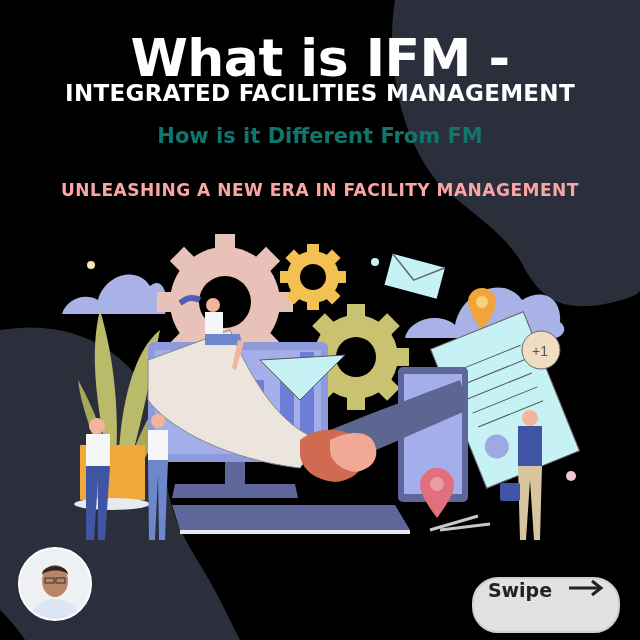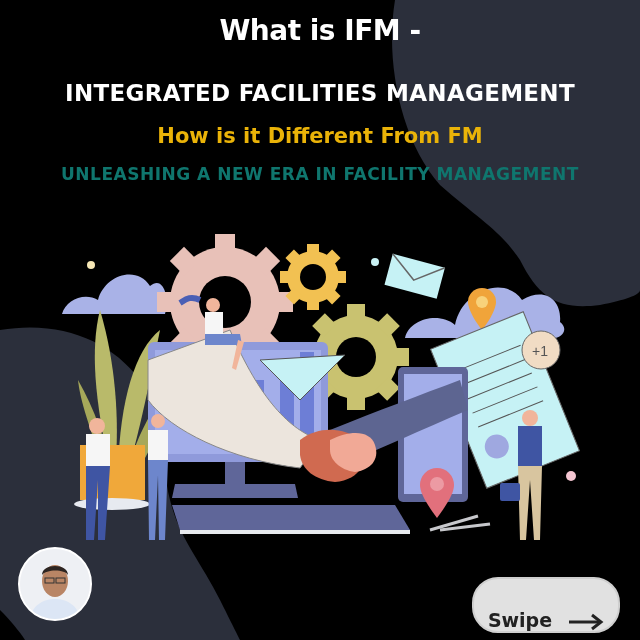--- a/index.html
+++ b/index.html
@@ -1,26 +1,26 @@
 <!DOCTYPE html>
 <html><head>
 <meta charset="utf-8">
 <style>
   html,body{margin:0;padding:0;}
   body{width:640px;height:640px;overflow:hidden;background:#000;font-family:"DejaVu Sans","Liberation Sans",sans-serif;}
   .canvas{position:relative;width:640px;height:640px;background:#000;overflow:hidden;}
   .blob{position:absolute;}
   .title{position:absolute;left:0;width:640px;text-align:center;color:#fff;font-weight:bold;margin:0;}
-  .t1{top:14px;font-size:28px;letter-spacing:-0.5px;}
+  .t1{top:28px;font-size:52px;letter-spacing:-0.5px;}
   .t2{top:80px;font-size:23px;letter-spacing:0.3px;}
-  .t3{top:124px;font-size:21px;color:#eab308;}
-  .t4{top:164px;font-size:17px;color:#0f766e;letter-spacing:0.5px;}
+  .t3{top:124px;font-size:21px;color:#0f766e;}
+  .t4{top:180px;font-size:17px;color:#fca5a5;letter-spacing:0.5px;}
   .illus{position:absolute;left:0;top:230px;width:640px;height:330px;}
   .avatar{position:absolute;left:18px;top:547px;width:70px;height:70px;border-radius:50%;background:#f4f5f8;border:2px solid #fff;overflow:hidden;}
-  .swipe{position:absolute;left:472px;top:577px;width:148px;height:56px;border-radius:26px;background:#e1e1e1;border:2px solid #cfcfcf;display:flex;align-items:flex-end;justify-content:center;gap:16px;cursor:pointer;box-sizing:border-box;}
+  .swipe{position:absolute;left:472px;top:577px;width:148px;height:56px;border-radius:26px;background:#e1e1e1;border:2px solid #cfcfcf;display:flex;align-items:flex-start;justify-content:center;gap:16px;cursor:pointer;box-sizing:border-box;}
   .swipe-label{font-size:19px;color:#222;font-weight:bold;}
 </style>
 </head>
 <body>
 
 <div class="canvas">
 
   <svg class="blob" width="640" height="640" style="left:0;top:0">
     <path d="M395,0 C385,60 400,140 440,185 C480,220 500,230 520,260 C540,300 560,310 600,305 C625,300 640,295 640,290 L640,0 Z" fill="#2b2f3b"></path>
     <path d="M0,330 C60,320 110,340 140,380 C170,420 160,460 170,500 C180,540 200,560 220,600 C230,620 240,640 240,640 L0,640 Z" fill="#2b2f3b"></path>

